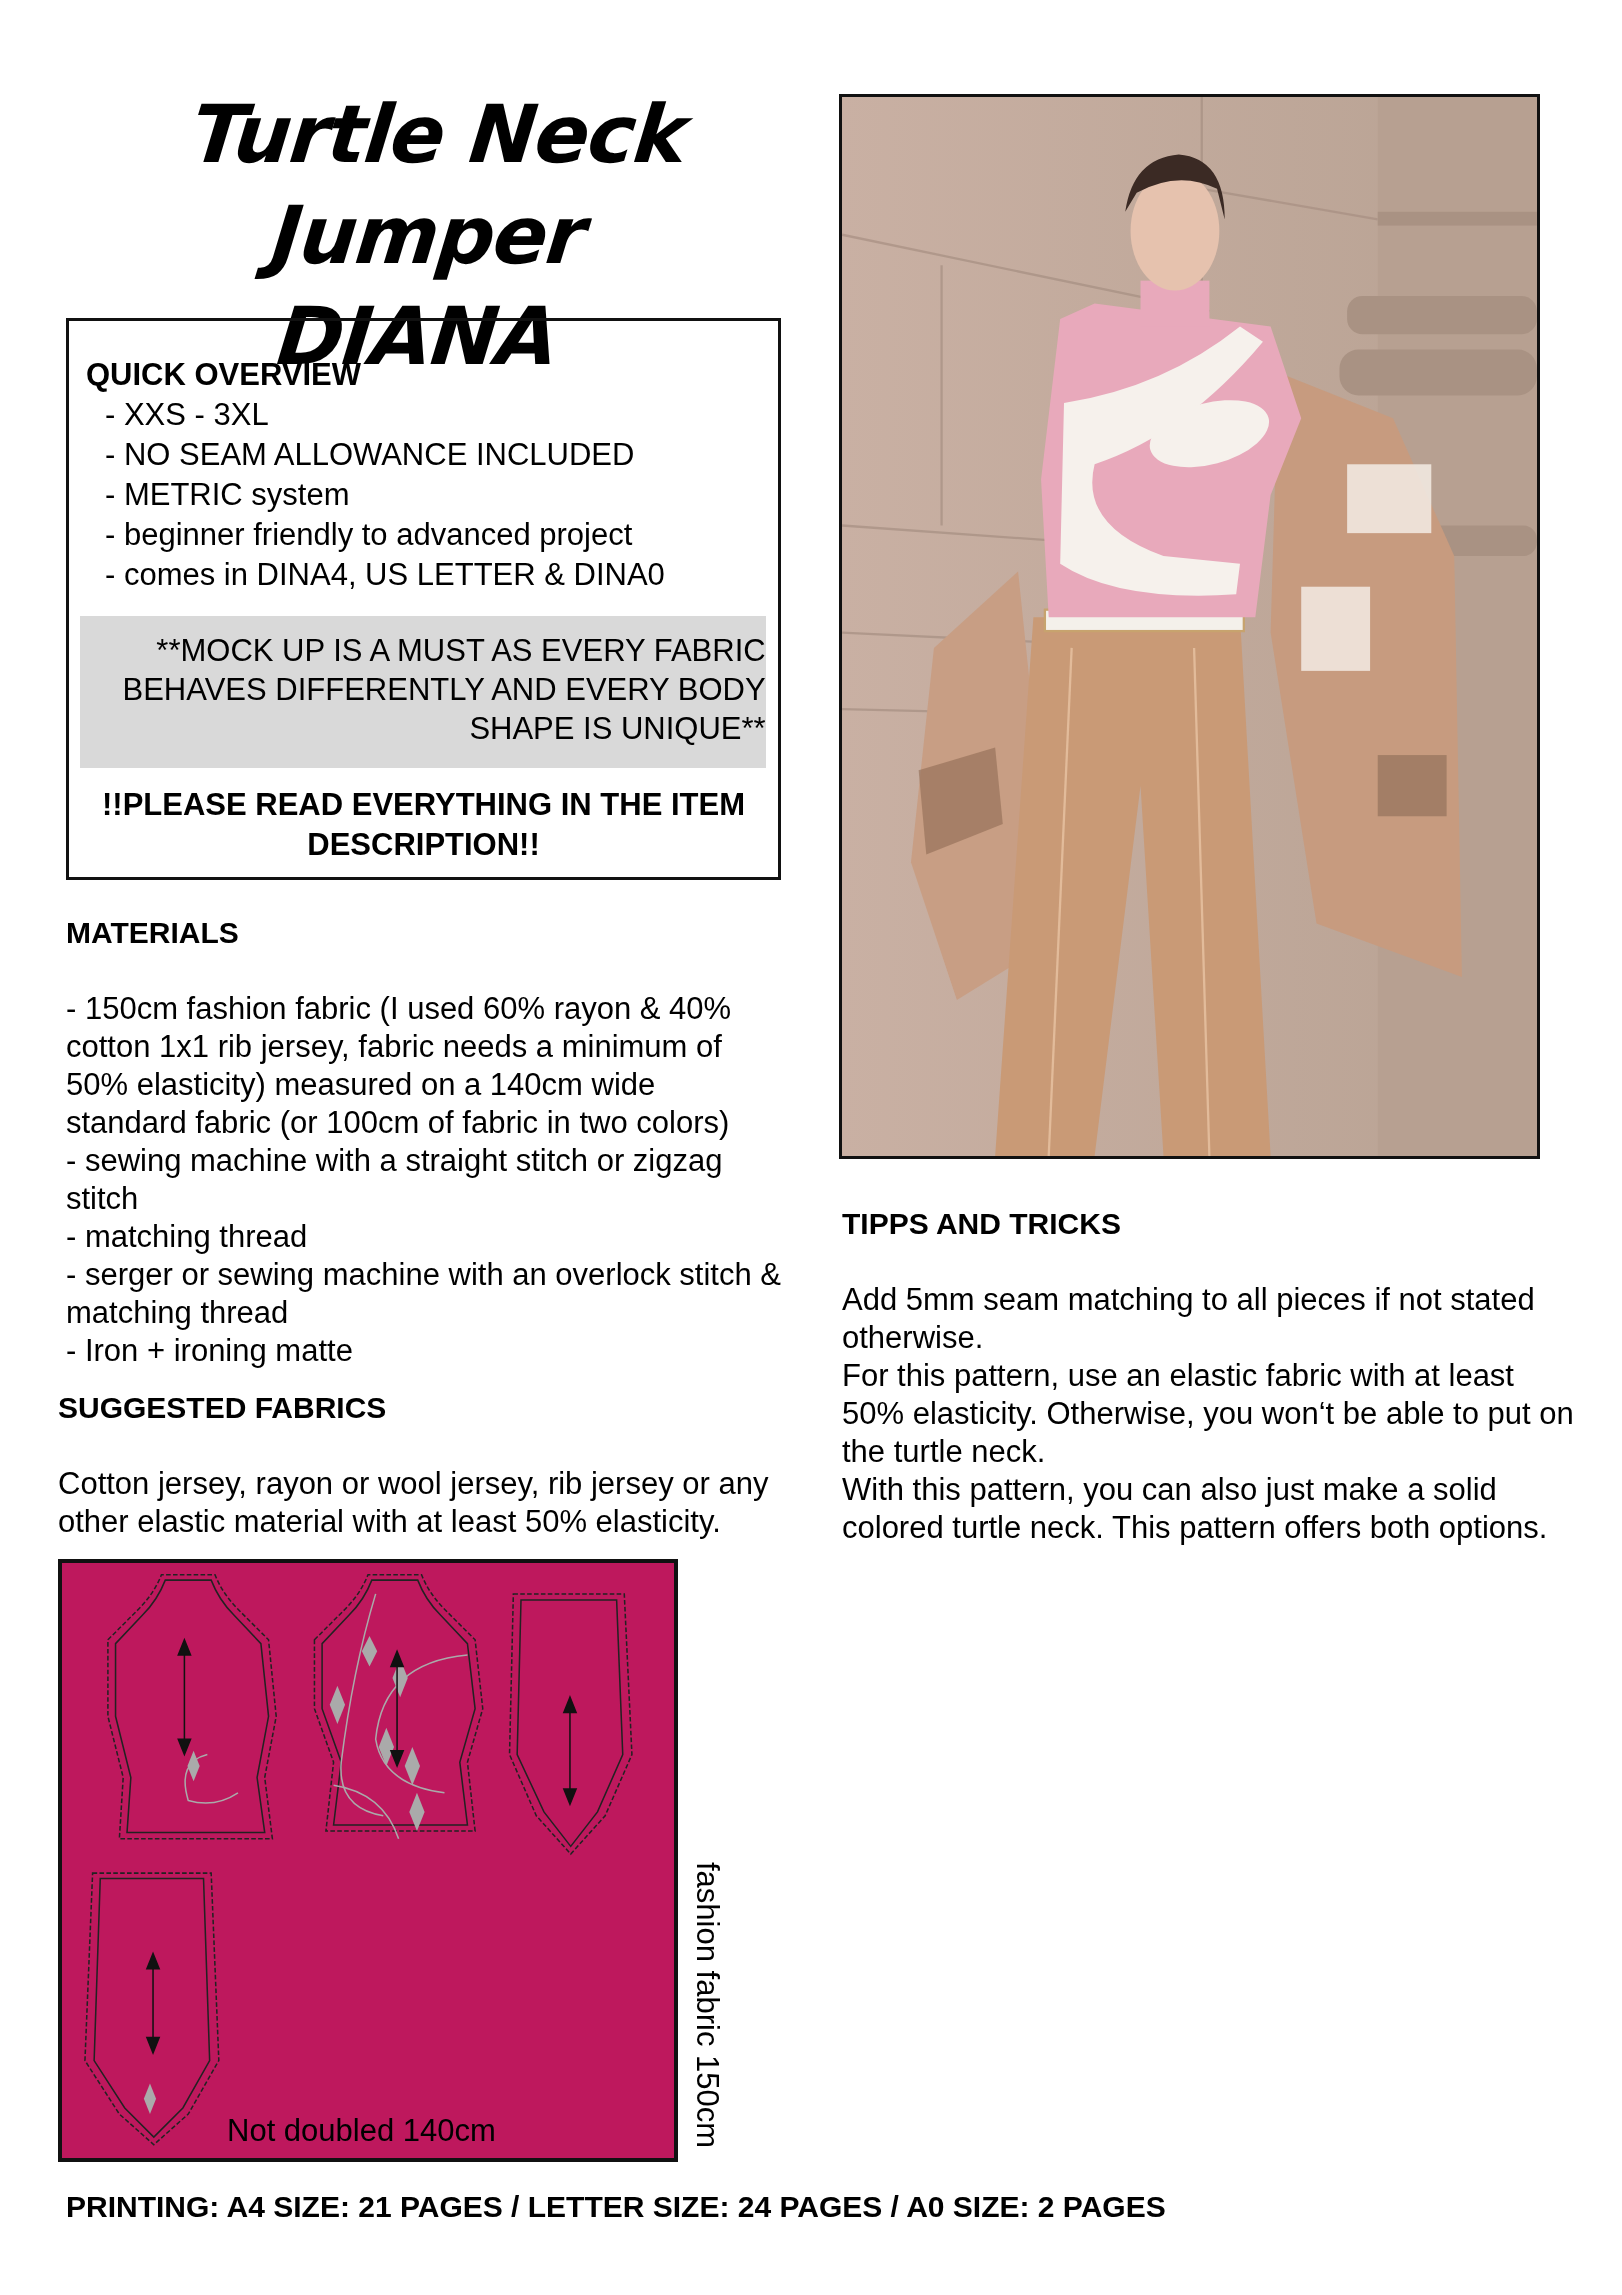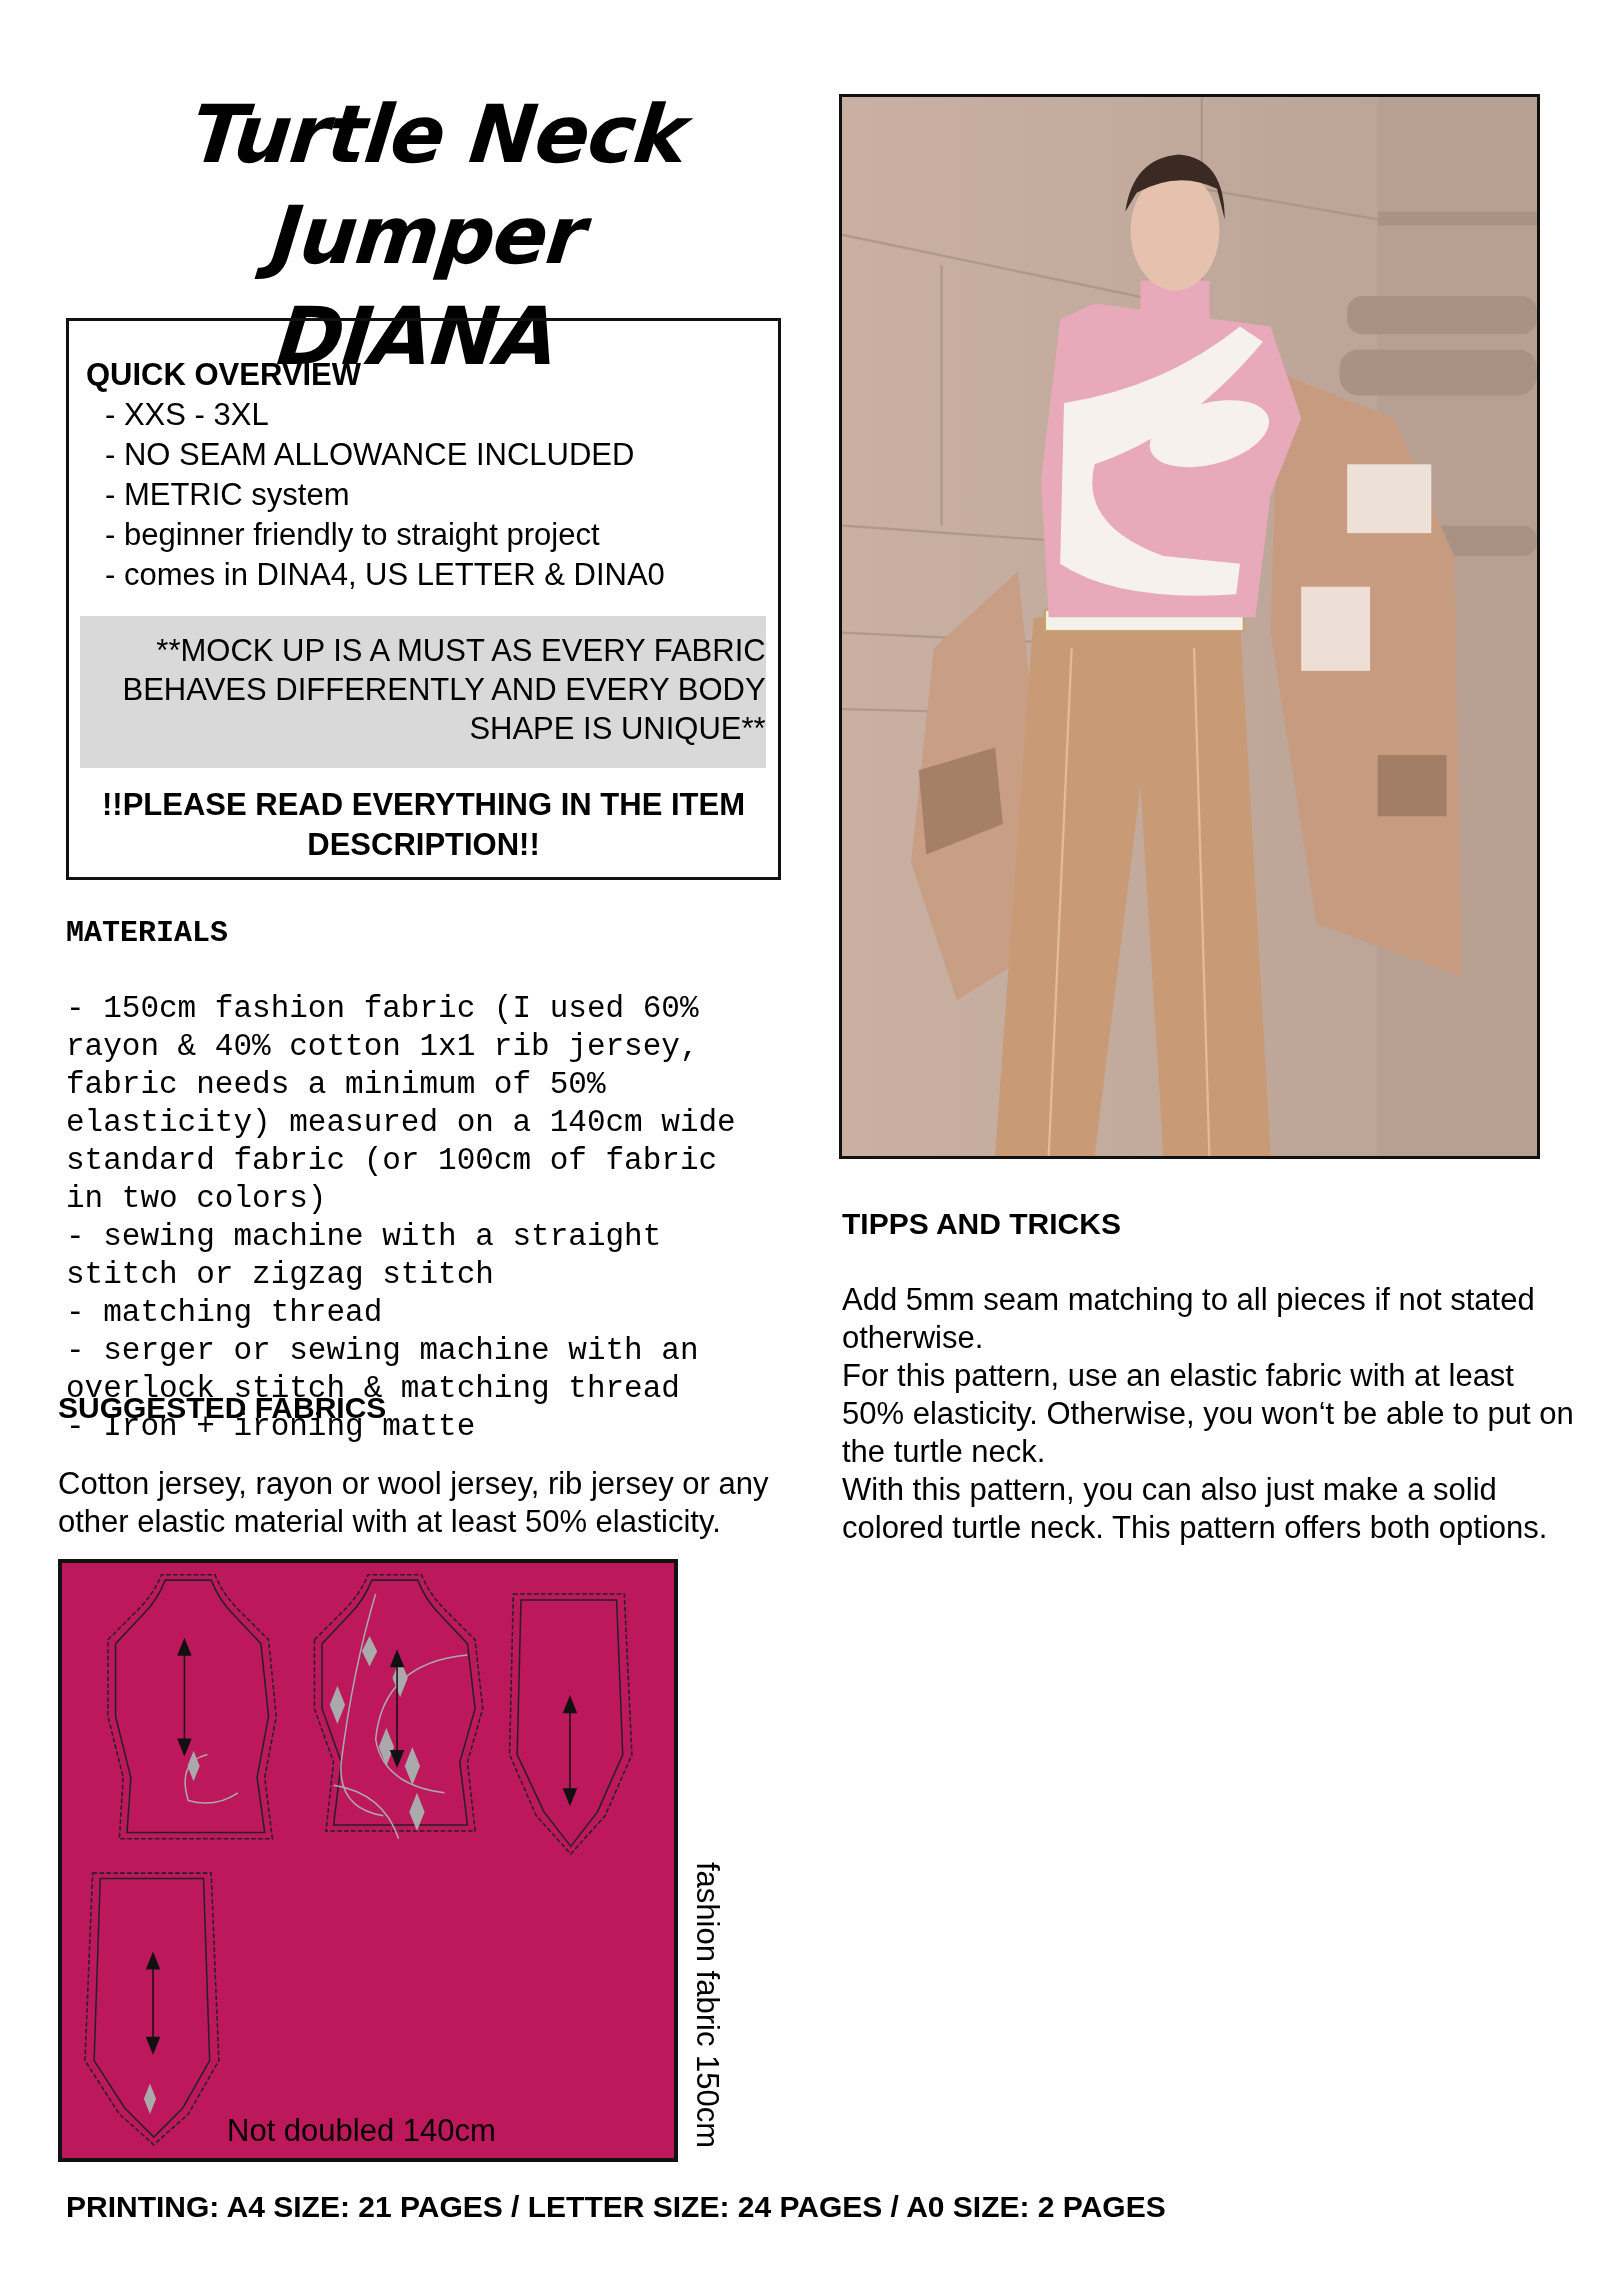--- a/index.html
+++ b/index.html
@@ -23,21 +23,21 @@
     position: absolute; left: 10.7px; top: 295px; width: 686px; height: 152px;
     background: #d9d9d9; text-align: right;
     font-size: 31px; line-height: 39px; padding-top: 15.3px; box-sizing: border-box;
   }
   .please {
     position: absolute; left: 7.7px; right: 7.7px; top: 464px; text-align: center;
     font-weight: bold; font-size: 31px; line-height: 40px;
   }
   .section-h { font-weight: bold; font-size: 30px; line-height: 38px; }
   .body-text { font-size: 31px; line-height: 38px; }
-  .materials { left: 66px; top: 914px; width: 735px; font-family: Liberation Mono, monospace; }
+  .materials { left: 66px; top: 914px; width: 735px; }
   .fabrics { left: 58px; top: 1389px; width: 750px; }
   .tipps { left: 842px; top: 1205px; width: 750px; }
   .photo {
     left: 839px; top: 94px; width: 695px; height: 1059px;
     border: 3.8px solid #111; box-sizing: content-box; overflow: hidden;
     background: #bfa597;
   }
   .diagram {
     left: 58px; top: 1559px; width: 612px; height: 595px;
     border: 4.6px solid #111; box-sizing: content-box; background: #be185d;
@@ -60,21 +60,21 @@
   <span>Turtle Neck Jumper</span>
   <span class="line2">DIANA</span>
 </div>
 
 <div class="abs overview-box">
   <div class="overview-inner">
     <div class="ov-heading">QUICK OVERVIEW</div>
     <div class="ov-item">- XXS - 3XL</div>
     <div class="ov-item">- NO SEAM ALLOWANCE INCLUDED</div>
     <div class="ov-item">- METRIC system</div>
-    <div class="ov-item">- beginner friendly to straight project</div>
+    <div class="ov-item">- beginner friendly to advanced project</div>
     <div class="ov-item">- comes in DINA4, US LETTER &amp; DINA0</div>
   </div>
   <div class="mock-box">**MOCK UP IS A MUST AS EVERY FABRIC BEHAVES DIFFERENTLY AND EVERY BODY SHAPE IS UNIQUE**</div>
   <div class="please">!!PLEASE READ EVERYTHING IN THE ITEM DESCRIPTION!!</div>
 </div>
 
 <div class="abs materials">
   <div class="section-h">MATERIALS</div>
   <div style="height:38px"></div>
   <div class="body-text" style="width:689px">- 150cm fashion fabric (I used 60% rayon &amp; 40% cotton 1x1 rib jersey, fabric needs a minimum of 50% elasticity) measured on a 140cm wide standard fabric (or 100cm of fabric in two colors)</div>

